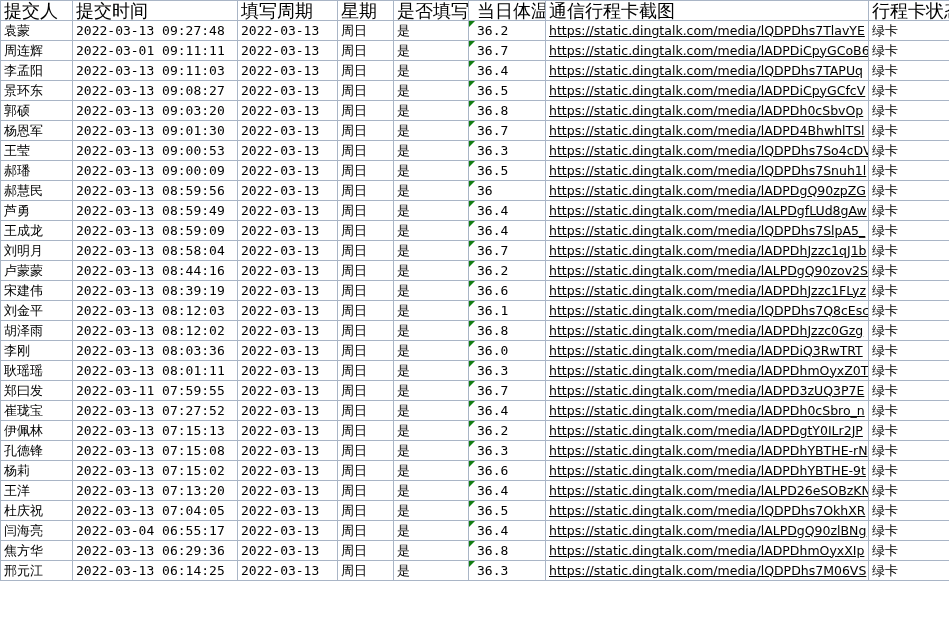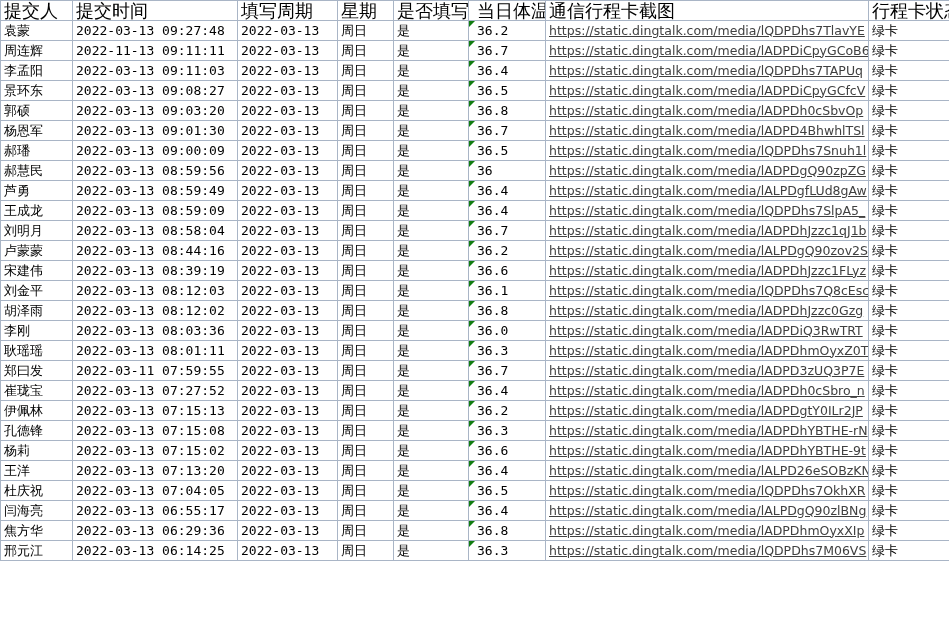--- a/index.html
+++ b/index.html
@@ -29,21 +29,21 @@
   td.c-temp { position:relative; padding-left:8px;margin-left:36px; }
   .tri {
     position:absolute; top:0; left:0;
     width:0; height:0;
     border-top:6px solid #107c10;
     border-right:6px solid transparent;
   }
   td.c-url a {
     font-family:"DejaVu Sans", sans-serif;
     font-size:12.5px;
-    color:#404040;
+    color:#000000;
     text-decoration:underline;
     white-space:nowrap;
   }
 </style>
 </head>
 <body>
 
 <table class="sheet">
   <colgroup>
     <col style="width:72px">
@@ -71,21 +71,21 @@
         <td class="c-time">2022-03-13 09:27:48</td>
         <td class="c-period">2022-03-13</td>
         <td class="c-weekday">周日</td>
         <td class="c-filled">是</td>
         <td class="c-temp"><span class="tri"></span><span>36.2</span></td>
         <td class="c-url"><a href="#">https://static.dingtalk.com/media/lQDPDhs7TlavYE</a></td>
         <td class="c-status">绿卡</td>
       </tr>
       <tr>
         <td class="c-name">周连辉</td>
-        <td class="c-time">2022-11-13 09:11:11</td>
+        <td class="c-time">2022-03-01 09:11:11</td>
         <td class="c-period">2022-03-13</td>
         <td class="c-weekday">周日</td>
         <td class="c-filled">是</td>
         <td class="c-temp"><span class="tri"></span><span>36.7</span></td>
         <td class="c-url"><a href="#">https://static.dingtalk.com/media/lADPDiCpyGCoB6</a></td>
         <td class="c-status">绿卡</td>
       </tr>
       <tr>
         <td class="c-name">李孟阳</td>
         <td class="c-time">2022-03-13 09:11:03</td>
@@ -120,20 +120,30 @@
         <td class="c-name">杨恩军</td>
         <td class="c-time">2022-03-13 09:01:30</td>
         <td class="c-period">2022-03-13</td>
         <td class="c-weekday">周日</td>
         <td class="c-filled">是</td>
         <td class="c-temp"><span class="tri"></span><span>36.7</span></td>
         <td class="c-url"><a href="#">https://static.dingtalk.com/media/lADPD4BhwhlTSl</a></td>
         <td class="c-status">绿卡</td>
       </tr>
       <tr>
+        <td class="c-name">王莹</td>
+        <td class="c-time">2022-03-13 09:00:53</td>
+        <td class="c-period">2022-03-13</td>
+        <td class="c-weekday">周日</td>
+        <td class="c-filled">是</td>
+        <td class="c-temp"><span class="tri"></span><span>36.3</span></td>
+        <td class="c-url"><a href="#">https://static.dingtalk.com/media/lQDPDhs7So4cDV</a></td>
+        <td class="c-status">绿卡</td>
+      </tr>
+      <tr>
         <td class="c-name">郝璠</td>
         <td class="c-time">2022-03-13 09:00:09</td>
         <td class="c-period">2022-03-13</td>
         <td class="c-weekday">周日</td>
         <td class="c-filled">是</td>
         <td class="c-temp"><span class="tri"></span><span>36.5</span></td>
         <td class="c-url"><a href="#">https://static.dingtalk.com/media/lQDPDhs7Snuh1l</a></td>
         <td class="c-status">绿卡</td>
       </tr>
       <tr>
@@ -301,21 +311,21 @@
         <td class="c-time">2022-03-13 07:04:05</td>
         <td class="c-period">2022-03-13</td>
         <td class="c-weekday">周日</td>
         <td class="c-filled">是</td>
         <td class="c-temp"><span class="tri"></span><span>36.5</span></td>
         <td class="c-url"><a href="#">https://static.dingtalk.com/media/lQDPDhs7OkhXR</a></td>
         <td class="c-status">绿卡</td>
       </tr>
       <tr>
         <td class="c-name">闫海亮</td>
-        <td class="c-time">2022-03-13 06:55:17</td>
+        <td class="c-time">2022-03-04 06:55:17</td>
         <td class="c-period">2022-03-13</td>
         <td class="c-weekday">周日</td>
         <td class="c-filled">是</td>
         <td class="c-temp"><span class="tri"></span><span>36.4</span></td>
         <td class="c-url"><a href="#">https://static.dingtalk.com/media/lALPDgQ90zlBNg</a></td>
         <td class="c-status">绿卡</td>
       </tr>
       <tr>
         <td class="c-name">焦方华</td>
         <td class="c-time">2022-03-13 06:29:36</td>

